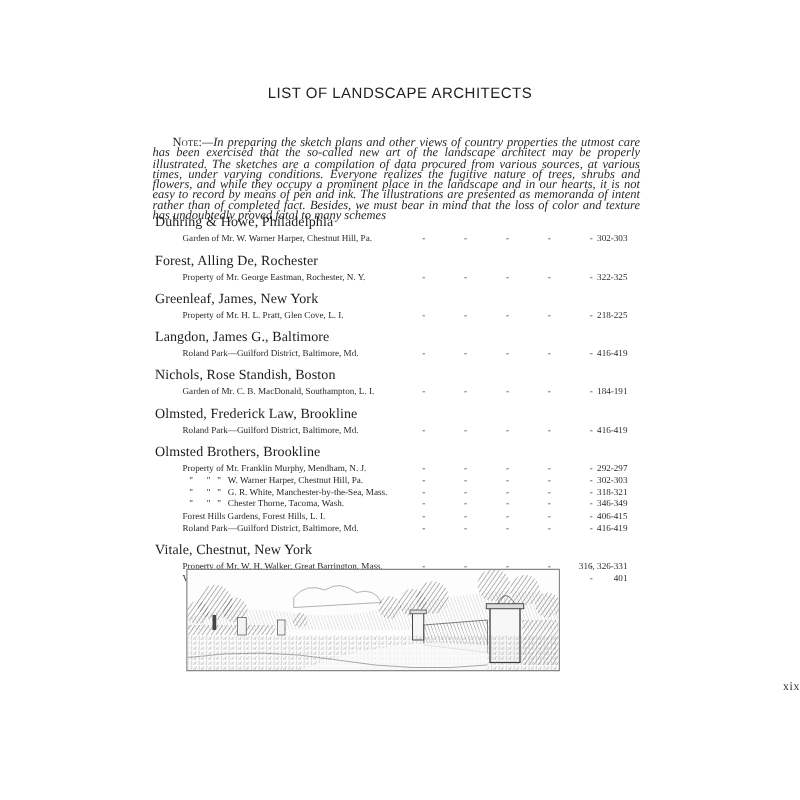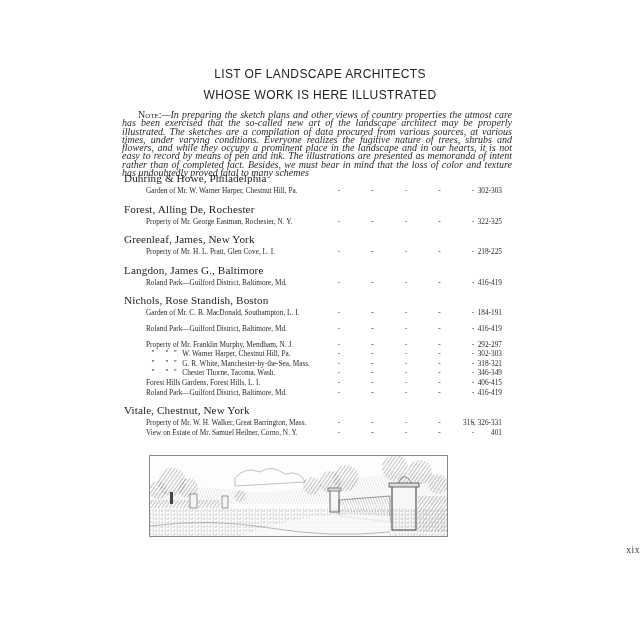--- a/index.html
+++ b/index.html
@@ -27,21 +27,20 @@
   .illustration { position: absolute; left: 149px; top: 455px; width: 297px; height: 80px;
                   border: 1px solid #888; background: #fbfbfb; overflow: hidden; }
   .pagenum { position: absolute; top: 545px; left: 0; width: 640px; text-align: right;
              font-size: 9.5px; color: #333; letter-spacing: 0.5px; }
 </style>
 </head>
 <body>
 
 <div class="page">
   <div class="title l1">LIST OF LANDSCAPE ARCHITECTS</div>
-  <div class="title l2">WHOSE WORK IS HERE ILLUSTRATED</div>
 
   <div class="note"><span class="lead">Note:</span><span>—In preparing the sketch plans and other views of country properties the utmost care has been exercised that the so-called new art of the landscape architect may be properly illustrated. The sketches are a compilation of data procured from various sources, at various times, under varying conditions. Everyone realizes the fugitive nature of trees, shrubs and flowers, and while they occupy a prominent place in the landscape and in our hearts, it is not easy to record by means of pen and ink. The illustrations are presented as memoranda of intent rather than of completed fact. Besides, we must bear in mind that the loss of color and texture has undoubtedly proved fatal to many schemes</span></div>
 
   <div class="entries" id="entries">
       <div class="entry">
         <div class="arch">Duhring &amp; Howe, Philadelphia</div>
         <div class="works">
           <div class="work">
             <span class="desc">Garden of Mr. W. Warner Harper, Chestnut Hill, Pa.</span>
             <span class="dots">
@@ -113,35 +112,37 @@
               <span>-</span>
               <span>-</span>
               <span>-</span>
               <span>-</span>
             </span>
             <span class="pages">184-191</span>
           </div>
         </div>
       </div>
       <div class="entry">
+        <div class="arch">Olmsted, Frederick Law, Brookline</div>
         <div class="works">
           <div class="work">
             <span class="desc">Roland Park—Guilford District, Baltimore, Md.</span>
             <span class="dots">
               <span>-</span>
               <span>-</span>
               <span>-</span>
               <span>-</span>
               <span>-</span>
             </span>
             <span class="pages">416-419</span>
           </div>
         </div>
       </div>
       <div class="entry">
+        <div class="arch">Olmsted Brothers, Brookline</div>
         <div class="works">
           <div class="work">
             <span class="desc">Property of Mr. Franklin Murphy, Mendham, N. J.</span>
             <span class="dots">
               <span>-</span>
               <span>-</span>
               <span>-</span>
               <span>-</span>
               <span>-</span>
             </span>

